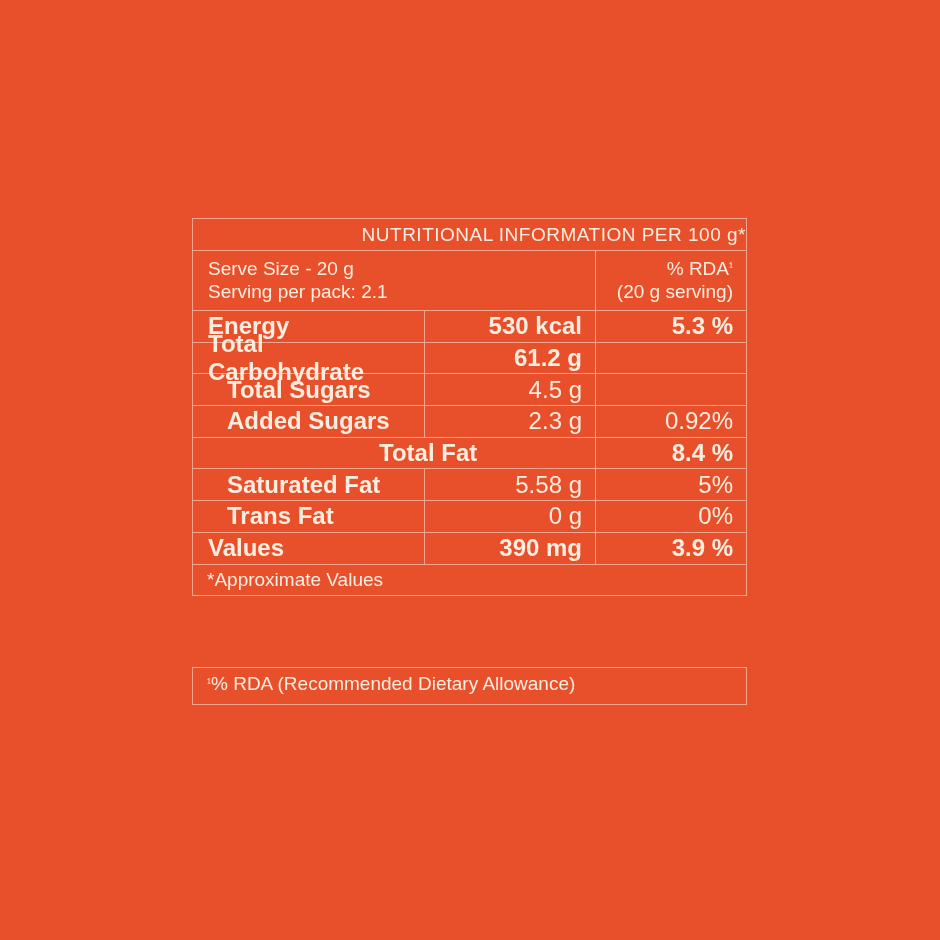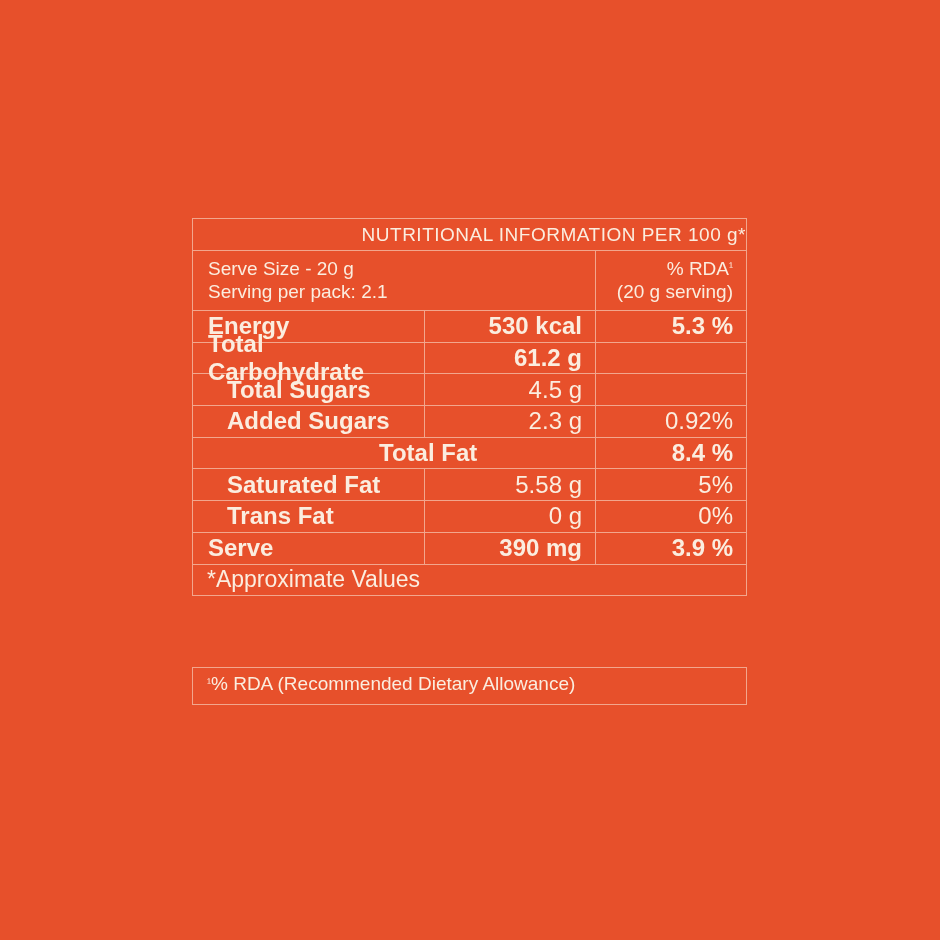--- a/index.html
+++ b/index.html
@@ -70,21 +70,21 @@
     width: 151px;
     border-left: 1px solid var(--line);
     display: flex; align-items: center; justify-content: flex-end;
     padding-right: 13px;
   }
 
   .approx-row {
     height: 30px;
     display: flex; align-items: center;
     padding-left: 14px;
-    font-size: 23px;
+    font-size: 19px;
   }
 
   .footnote-box {
     position: absolute;
     left: 192px; top: 667px;
     width: 555px;
     border: 1px solid var(--line);
     padding: 4px 4px 8px 14px;
     font-size: 19px; line-height: 24px;
   }
@@ -147,21 +147,21 @@
           <div class="cell-name indent">Saturated Fat</div>
           <div class="cell-value">5.58 g</div>
           <div class="cell-rda">5%</div>
         </div>
         <div class="data-row">
           <div class="cell-name indent">Trans Fat</div>
           <div class="cell-value">0 g</div>
           <div class="cell-rda">0%</div>
         </div>
         <div class="data-row bold">
-          <div class="cell-name">Serve</div>
+          <div class="cell-name">Values</div>
           <div class="cell-value">390 mg</div>
           <div class="cell-rda">3.9 %</div>
         </div>
       </div>
 
     <div class="approx-row">
       <span>*Approximate Values</span>
     </div>
 
   </div>

